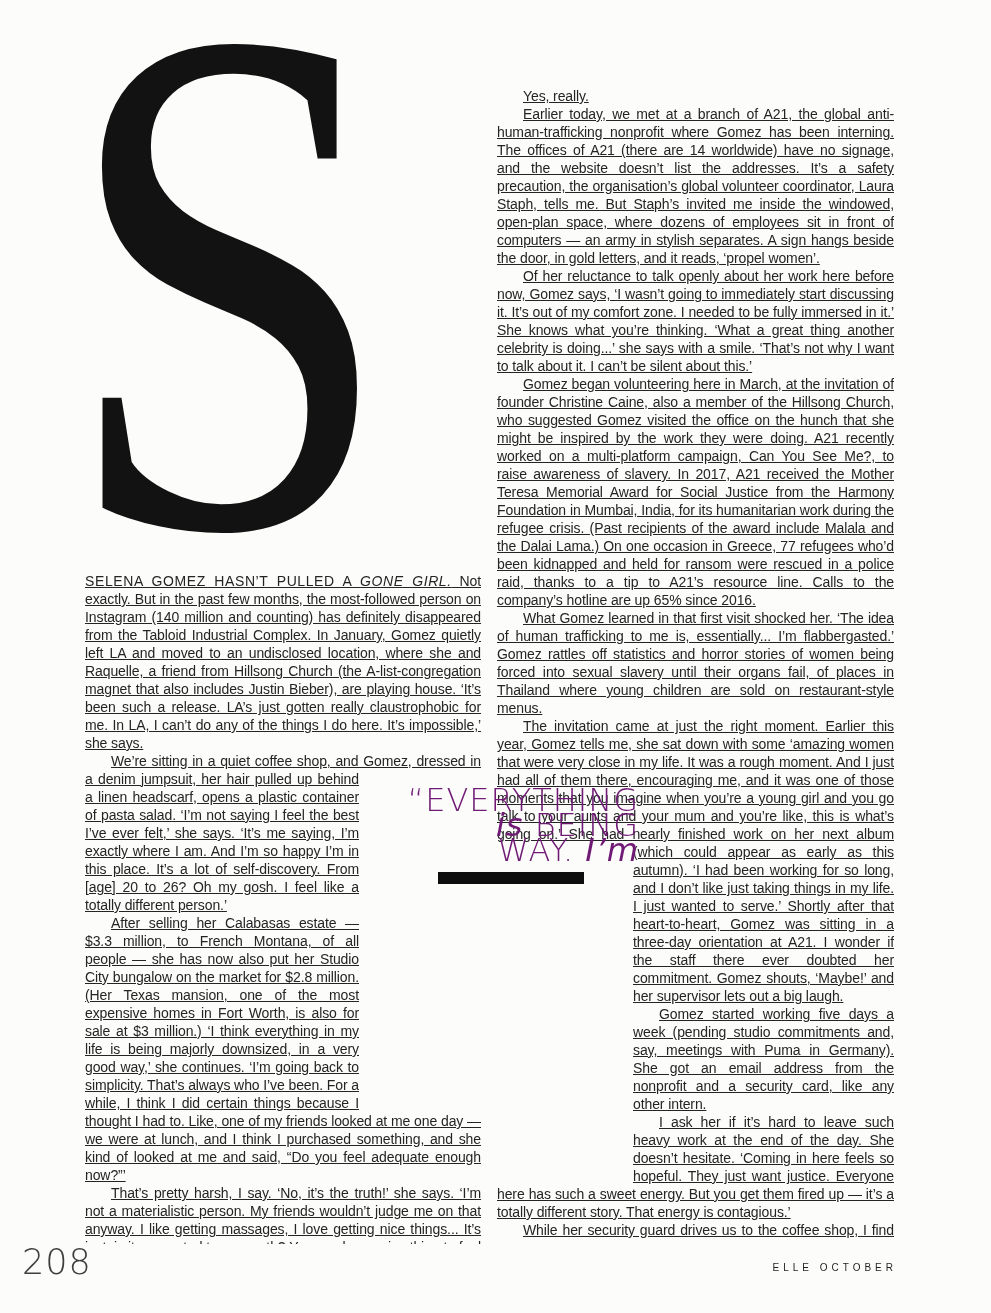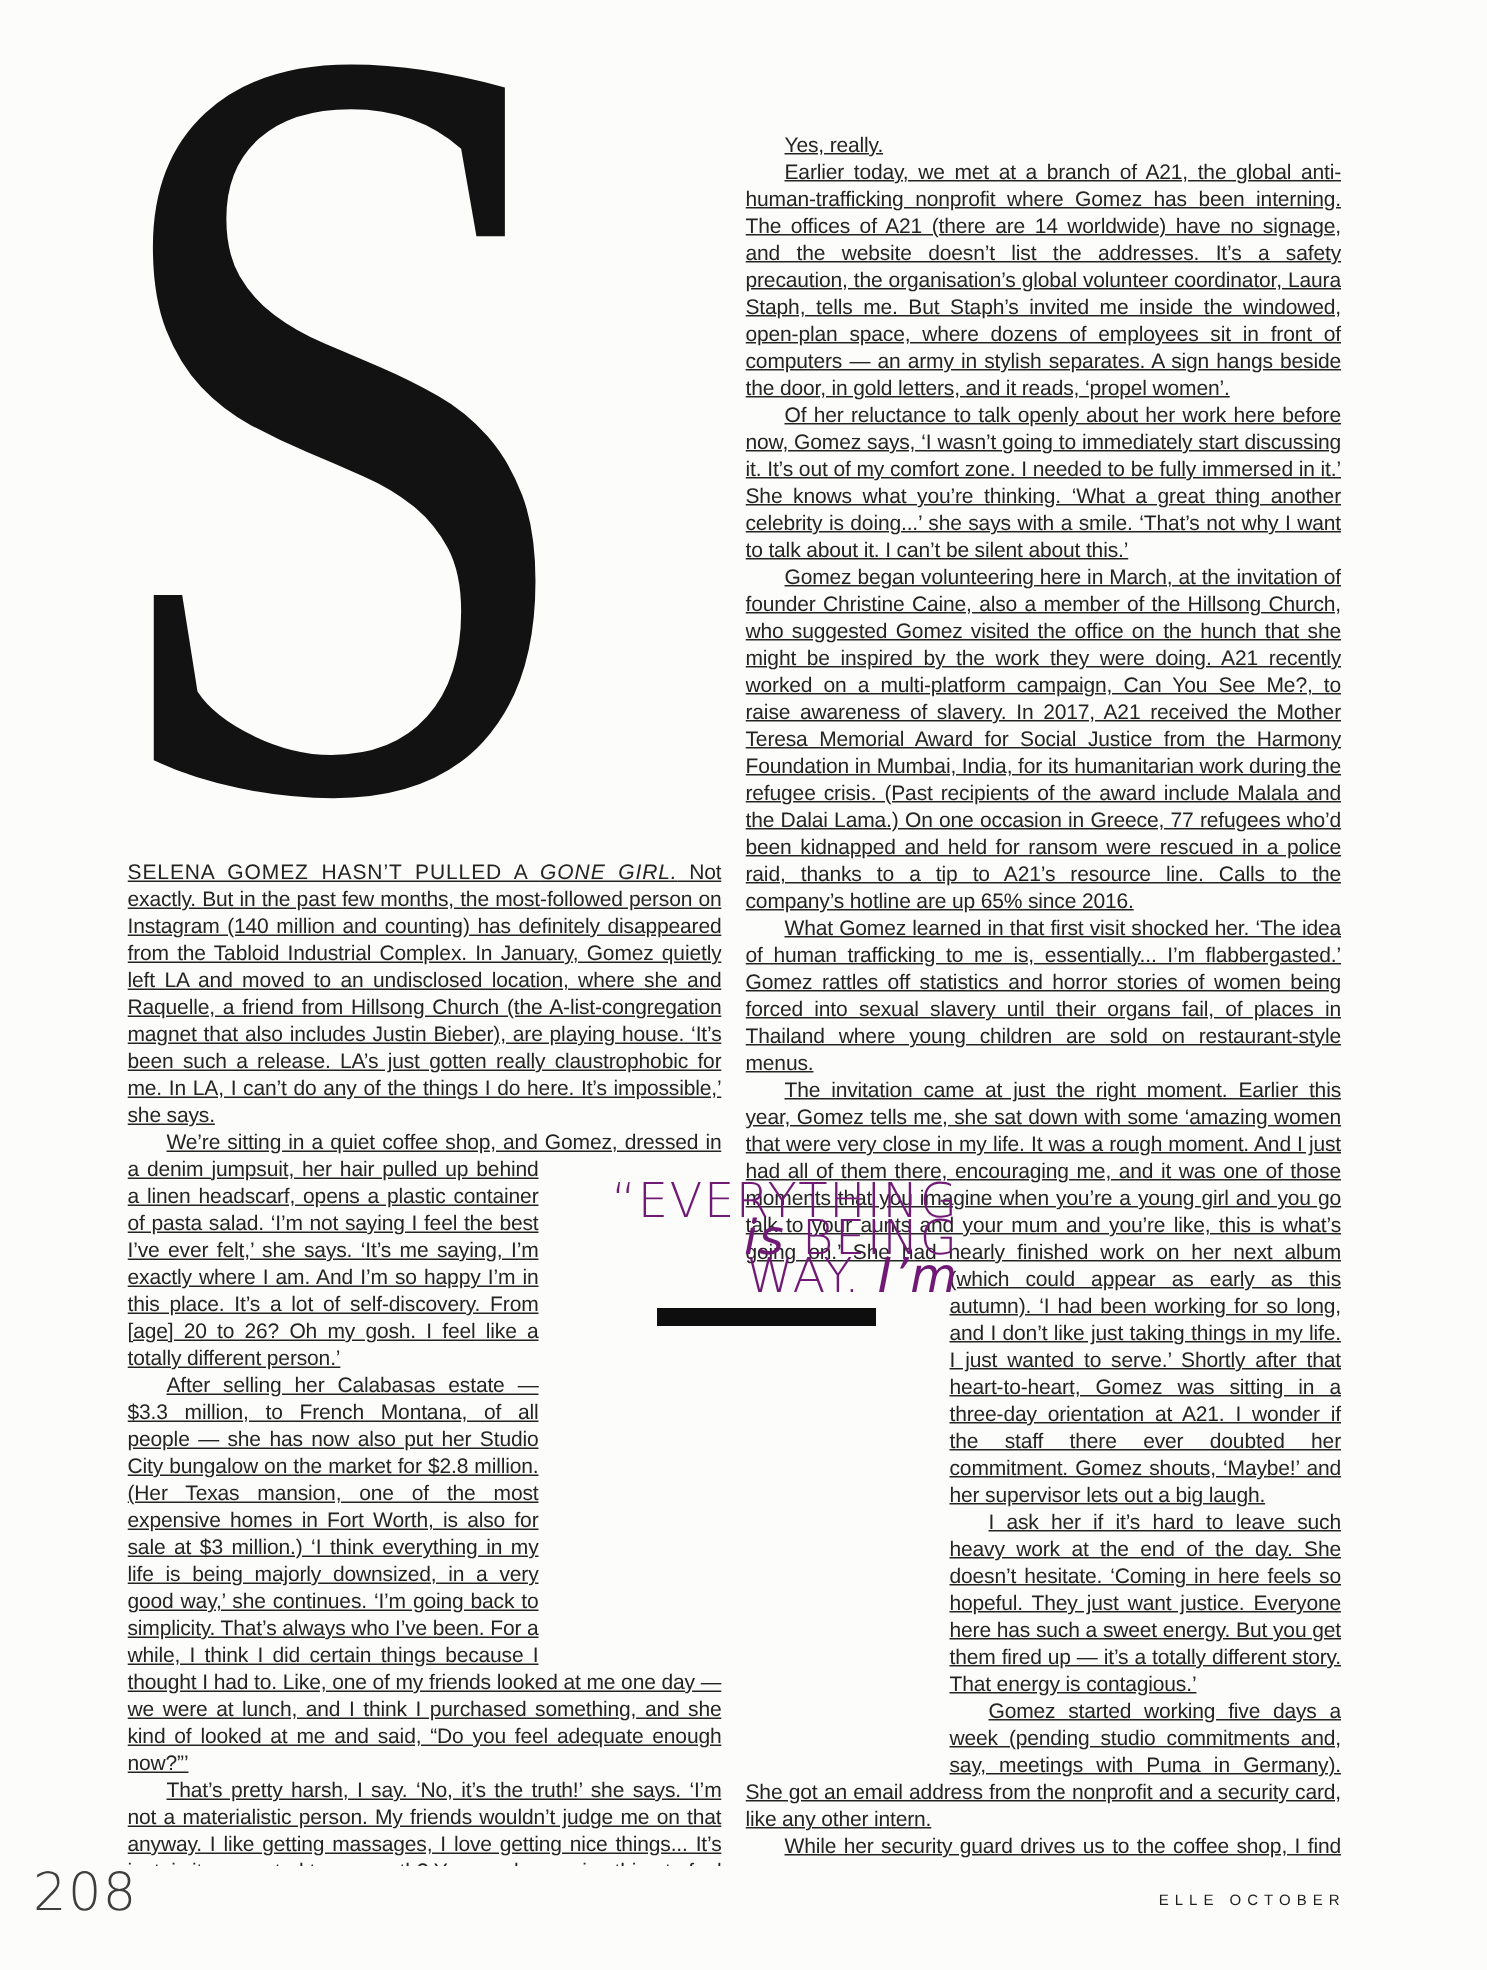--- a/index.html
+++ b/index.html
@@ -43,22 +43,22 @@
 
   </div>
 
   <div class="col col-right">
     <p class="para indent">Yes, really.</p>
     <p class="para indent">Earlier today, we met at a branch of A21, the global anti-human-trafficking nonprofit where Gomez has been interning. The offices of A21 (there are 14 worldwide) have no signage, and the website doesn’t list the addresses. It’s a safety precaution, the organisation’s global volunteer coordinator, Laura Staph, tells me. But Staph’s invited me inside the windowed, open-plan space, where dozens of employees sit in front of computers — an army in stylish separates. A sign hangs beside the door, in gold letters, and it reads, ‘propel women’.</p>
     <p class="para indent">Of her reluctance to talk openly about her work here before now, Gomez says, ‘I wasn’t going to immediately start discussing it. It’s out of my comfort zone. I needed to be fully immersed in it.’ She knows what you’re thinking. ‘What a great thing another celebrity is doing...’ she says with a smile. ‘That’s not why I want to talk about it. I can’t be silent about this.’</p>
     <p class="para indent">Gomez began volunteering here in March, at the invitation of founder Christine Caine, also a member of the Hillsong Church, who suggested Gomez visited the office on the hunch that she might be inspired by the work they were doing. A21 recently worked on a multi-platform campaign, Can You See Me?, to raise awareness of slavery. In 2017, A21 received the Mother Teresa Memorial Award for Social Justice from the Harmony Foundation in Mumbai, India, for its humanitarian work during the refugee crisis. (Past recipients of the award include Malala and the Dalai Lama.) On one occasion in Greece, 77 refugees who’d been kidnapped and held for ransom were rescued in a police raid, thanks to a tip to A21’s resource line. Calls to the company’s hotline are up 65% since 2016.</p>
     <p class="para indent">What Gomez learned in that first visit shocked her. ‘The idea of human trafficking to me is, essentially... I’m flabbergasted.’ Gomez rattles off statistics and horror stories of women being forced into sexual slavery until their organs fail, of places in Thailand where young children are sold on restaurant-style menus.</p>
     <p class="para indent"><span>The invitation came at just the right moment. Earlier this year, Gomez tells me, she sat down with some ‘amazing women that were very close in my life. It was a rough moment. And I just had all of them there, encouraging me, and it was one of those moments that you imagine when you’re a young girl and you go talk to your aunts and your mum and you’re like, this is what’s going on.’ She had nearly finished work on her next album </span><span class="spacer-left"></span><span>(which could appear as early as this autumn). ‘I had been working for so long, and I don’t like just taking things in my life. I just wanted to serve.’ Shortly after that heart-to-heart, Gomez was sitting in a three-day orientation at A21. I wonder if the staff there ever doubted her commitment. Gomez shouts, ‘Maybe!’ and her supervisor lets out a big laugh.</span></p>
+    <p class="para indent">Gomez started working five days a week (pending studio commitments and, say, meetings with Puma in Germany). She got an email address from the nonprofit and a security card, like any other intern.</p>
     <p class="para indent">I ask her if it’s hard to leave such heavy work at the end of the day. She doesn’t hesitate. ‘Coming in here feels so hopeful. They just want justice. Everyone here has such a sweet energy. But you get them fired up — it’s a totally different story. That energy is contagious.’</p>
-    <p class="para indent">Gomez started working five days a week (pending studio commitments and, say, meetings with Puma in Germany). She got an email address from the nonprofit and a security card, like any other intern.</p>
     <p class="para indent"><span>While her security guard drives us to the coffee shop, I find myself thinking about the first time Gomez and I met — three years ago, in her first major cover story for ELLE, when this second act was still largely hypothetical. It was 2015, and she’d recently split from her mother, who’d been managing her career, and she’d left her record label and signed with Interscope. She was hard at work on her album </span></p>
   </div>
 
   <div class="pull-quote">
     <div class="pq-line">“EVERYTHING</div>
     <div class="pq-line"><span class="pq-ital">is</span><span> BEING</span></div>
     <div class="pq-line"><span>WAY. </span><span class="pq-ital">I’m</span></div>
     <div class="quote-bar"></div>
   </div>
 

